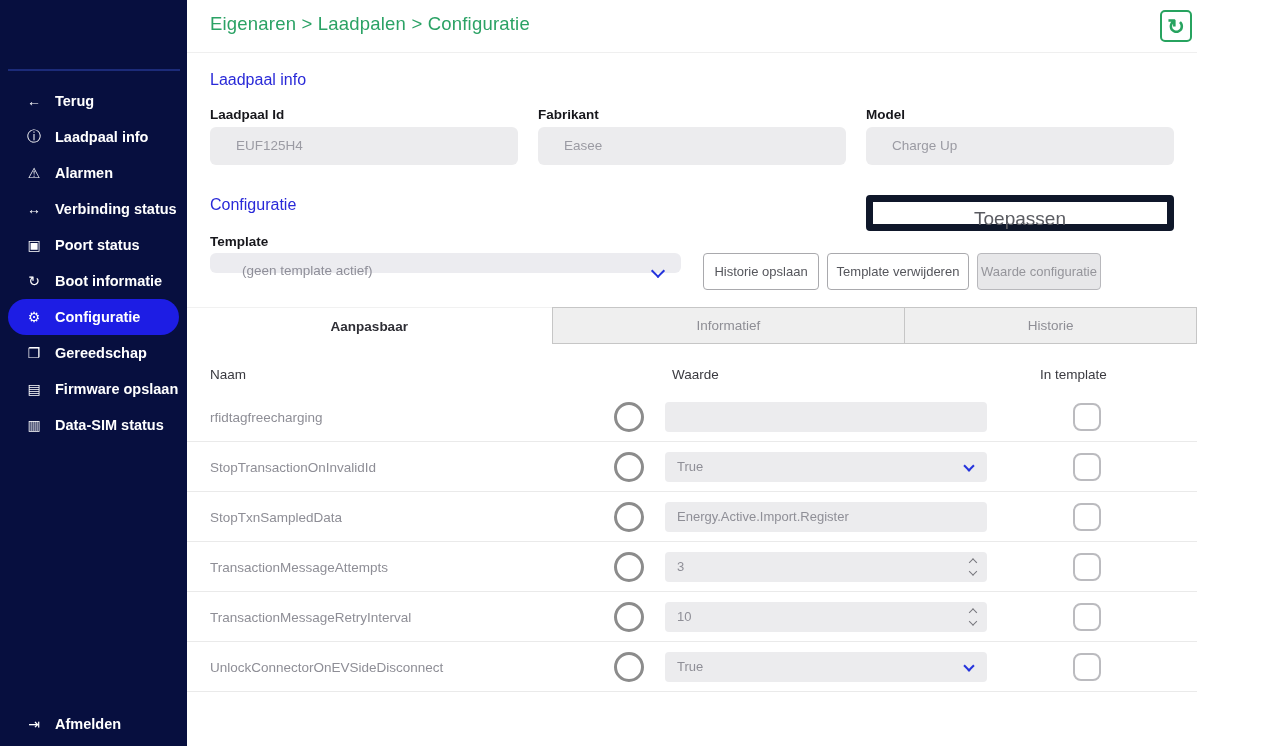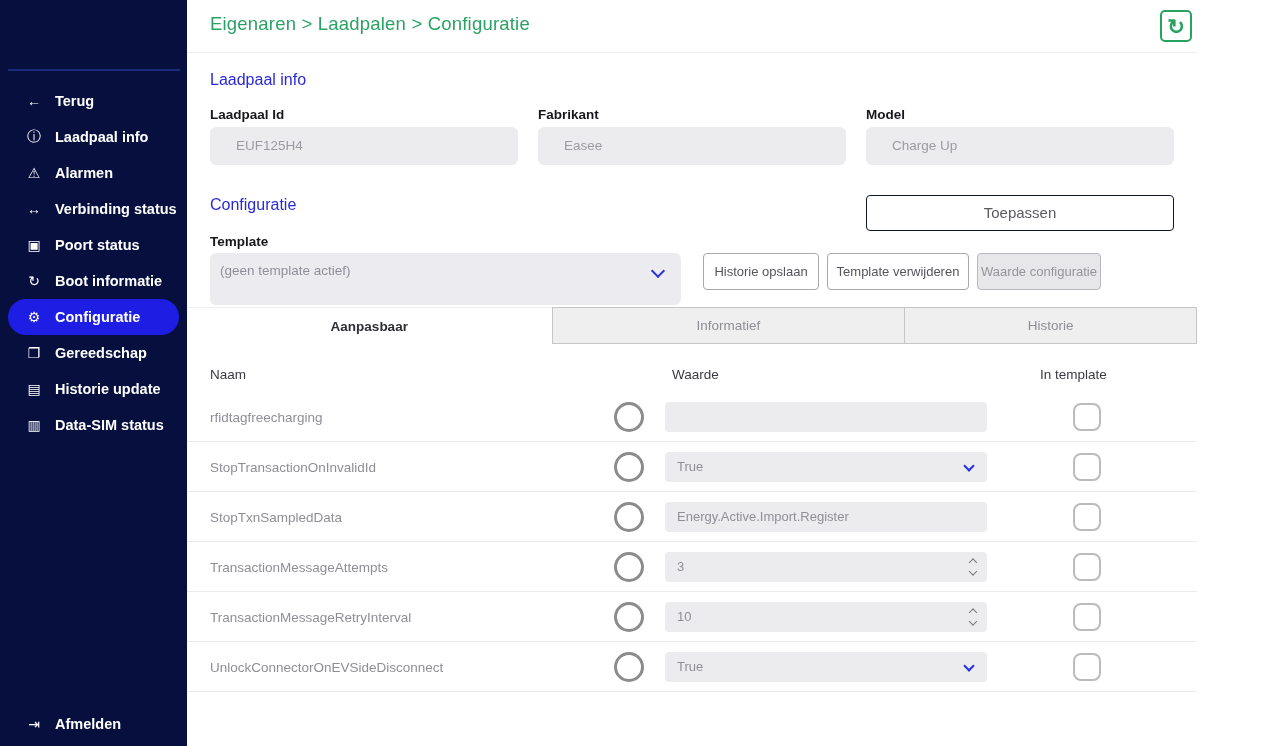--- a/index.html
+++ b/index.html
@@ -18,23 +18,23 @@
   
   #main { position:absolute; left:187px; top:0; width:1010px; height:746px; background:#ffffff; }
   .hdr-divider { position:absolute; left:0; top:52px; width:1010px; height:1px; background:#efefef; }
   #breadcrumb { position:absolute; left:23px; top:13px; font-size:18.5px; color:#2ba265; letter-spacing:0.2px; }
   #refresh-btn { position:absolute; left:973px; top:10px; width:32px; height:32px; border:2px solid #27a35f; border-radius:5px; background:#ffffff; color:#27a35f; font-size:21px; font-weight:700; line-height:27px; text-align:center; cursor:pointer; }
 
   .section-title { position:absolute; left:23px; font-size:16px; color:#2929d8; font-weight:500; }
   .field-label { position:absolute; font-size:13.5px; color:#17171c; font-weight:600; }
   .info-input { position:absolute; top:127px; width:308px; height:38px; background:#ececee; border-radius:6px; font-size:13.5px; color:#9b9ba3; line-height:38px; padding-left:26px; }
 
-  #apply-btn { position:absolute; left:679px; top:195px; width:308px; height:36px; background:#ffffff; border:1px solid #0f172a; border-radius:4px; font-size:15px; color:#5a5b61; text-align:center; line-height:34px; cursor:pointer; }
-
-  #template-select { position:absolute; left:23px; top:253px; width:471px; height:52px; background:#ececf0; border-radius:6px; font-size:13.5px; color:#8f8f99; line-height:36px; padding-left:10px; cursor:pointer; }
+  #apply-btn { position:absolute; left:679px; top:195px; width:308px; height:36px; background:#ffffff; border:7px solid #0f172a; border-radius:4px; font-size:19px; color:#5a5b61; text-align:center; line-height:34px; cursor:pointer; }
+
+  #template-select { position:absolute; left:23px; top:253px; width:471px; height:20px; background:#ececf0; border-radius:6px; font-size:13.5px; color:#8f8f99; line-height:36px; padding-left:32px; cursor:pointer; }
   #template-select .chev-big { position:absolute; right:18px; top:13px; width:10px; height:10px; border-right:2.2px solid #2433dc; border-bottom:2.2px solid #2433dc; transform:rotate(45deg); }
 
   .tmpl-btn { position:absolute; top:253px; height:37px; background:#ffffff; border:1px solid #a9a9ad; border-radius:4px; font-size:13px; color:#55565c; text-align:center; cursor:pointer; font-family:"Liberation Sans", sans-serif; }
   #btn-template-save { left:516px; width:116px; }
   #btn-template-delete { left:640px; width:142px; }
   #btn-reset-config { left:790px; width:124px; background:#e7e7e9; color:#95959b; border-color:#b8b8bc; }
 
   
   #tabs { position:absolute; left:0; top:307px; width:1010px; height:37px; display:flex; }
   .tab { display:flex; align-items:center; justify-content:center; font-size:13.5px; cursor:pointer; }
@@ -97,21 +97,21 @@
         <div class="nav-item active">
           <span class="nav-icon">⚙</span>
           <span class="nav-label">Configuratie</span>
         </div>
         <div class="nav-item">
           <span class="nav-icon">❐</span>
           <span class="nav-label">Gereedschap</span>
         </div>
         <div class="nav-item">
           <span class="nav-icon">▤</span>
-          <span class="nav-label">Historie update</span>
+          <span class="nav-label">Firmware opslaan</span>
         </div>
         <div class="nav-item">
           <span class="nav-icon">▥</span>
           <span class="nav-label">Data-SIM status</span>
         </div>
       </div>
     <div id="side-footer">
         <div class="nav-item">
           <span class="nav-icon">⇥</span>
           <span class="nav-label">Afmelden</span>

